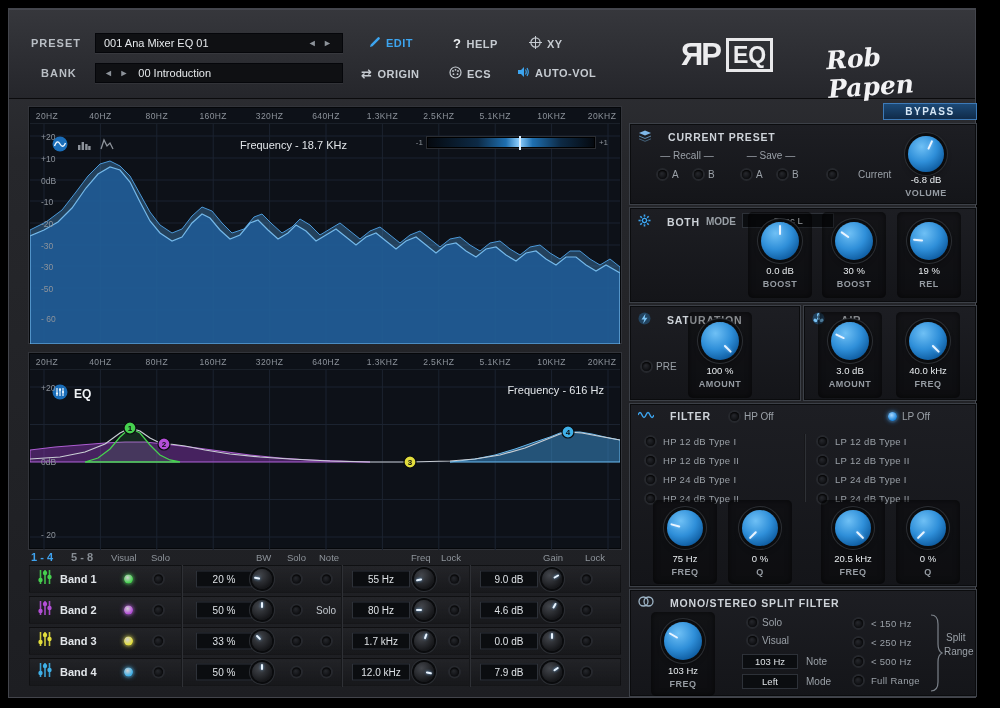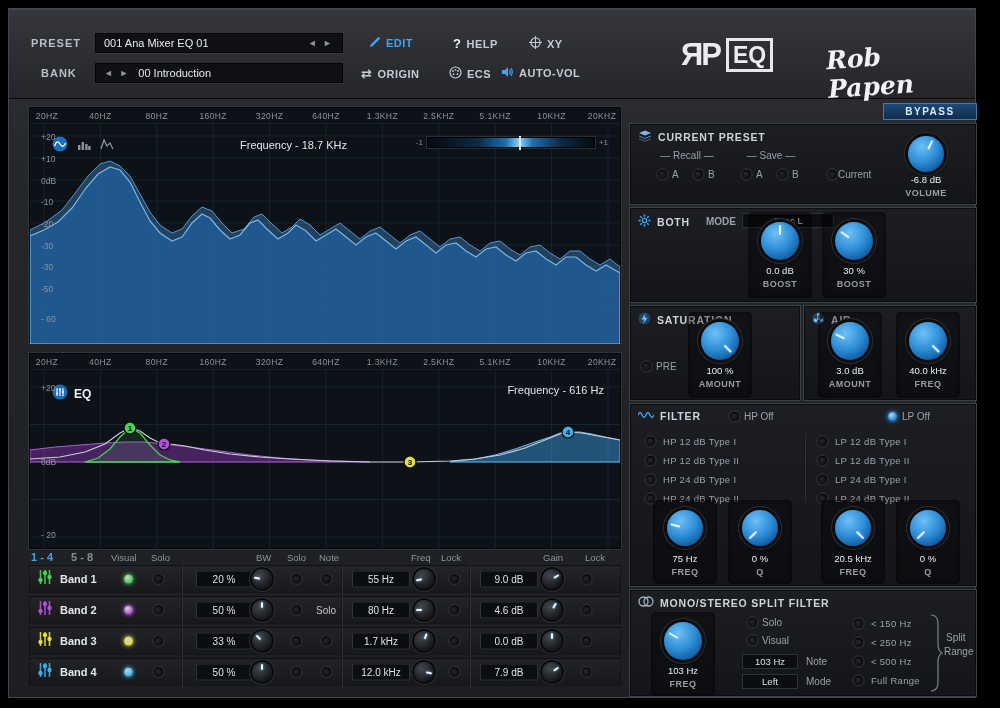--- a/index.html
+++ b/index.html
@@ -88,21 +88,21 @@
     background:linear-gradient(90deg,#0a0a0c,#3a3d43);}
   
   .rp{position:absolute;left:620px;top:94px;width:348px;height:594px;}
   .rp-status{position:absolute;left:0;top:0;width:250px;height:17px;background:#0b0c0f;
     border:1px solid #2f333a;color:#d6dade;font-size:9.5px;display:flex;align-items:center;justify-content:center;}
   .rp-bypass{position:absolute;left:254px;top:0;width:94px;height:17px;
     background:linear-gradient(180deg,#1d4a77,#102b49);border:1px solid #3d7ab8;color:#d5e6f5;
     font-size:10px;font-weight:bold;letter-spacing:1.5px;display:flex;align-items:center;justify-content:center;cursor:pointer;}
   .sec{position:absolute;left:0;width:348px;background:linear-gradient(180deg,#1d1e23,#141519);
     border:1px solid #3c4047;box-shadow:inset 0 0 0 1px #0b0c0e;}
-  .sec-h{position:absolute;left:8px;top:6px;display:flex;gap:6px;align-items:center;
+  .sec-h{position:absolute;left:8px;top:6px;display:flex;gap:16px;align-items:center;
     color:#ced3d9;font-size:10.5px;font-weight:bold;letter-spacing:.8px;}
   .slabel{position:absolute;color:#9aa0a7;font-size:10px;}
   .kcell{position:absolute;width:64px;height:86px;background:rgba(0,0,0,.32);border-radius:5px;
     box-shadow:inset 0 0 6px rgba(0,0,0,.6);}
   .kcell .knob{position:absolute;left:50%;transform:translateX(-50%);top:10px;}
   .kv{position:absolute;top:53px;width:100%;text-align:center;color:#e9edf0;font-size:9.5px;}
   .kl{position:absolute;top:67px;width:100%;text-align:center;color:#969ca3;font-size:9px;font-weight:bold;letter-spacing:.5px;}
   .opt{display:flex;align-items:center;gap:8px;height:17px;cursor:pointer;}
   .optlbl{color:#9aa0a7;font-size:9.5px;letter-spacing:.3px;}
   .selbox{position:absolute;height:15px;background:#0b0d10;border:1px solid #2d3138;color:#dde1e5;
@@ -153,21 +153,21 @@
       <span><svg width="13" height="13" viewBox="0 0 13 13">
             <circle cx="6.5" cy="6.5" r="5.5" fill="none" stroke="#c6cbd1" stroke-width="1.2"></circle>
             <circle cx="4" cy="5" r=".9" fill="#c6cbd1"></circle>
             <circle cx="6.5" cy="3.8" r=".9" fill="#c6cbd1"></circle>
             <circle cx="9" cy="5" r=".9" fill="#c6cbd1"></circle>
             <circle cx="4.5" cy="8.2" r=".9" fill="#c6cbd1"></circle>
             <circle cx="8.5" cy="8.2" r=".9" fill="#c6cbd1"></circle>
           </svg></span>
       <span>ECS</span>
     </div>
-    <div class="h-btn" style="left:492px;top:57px">
+    <div class="h-btn" style="left:508px;top:57px">
       <span><svg width="13" height="12" viewBox="0 0 13 12">
             <polygon points="1,4 4,4 7,1 7,11 4,8 1,8" fill="#3da5f0"></polygon>
             <path d="M8.5 3.5 Q10 6 8.5 8.5 M10 2 Q12.5 6 10 10" stroke="#3da5f0" fill="none" stroke-width="1.2"></path>
           </svg></span>
       <span>AUTO-VOL</span>
     </div>
 
     <div class="logo">
       <span class="logo-rp">ЯP</span>
       <span class="logo-eq">EQ</span>
@@ -476,21 +476,21 @@
       <span class="slabel" style="left:106px;top:26px;width:70px;text-align:center">— Save —</span>
       <span class="led" style="position:absolute;left:28px;top:46px"></span>
       <span class="slabel" style="left:42px;top:45px">A</span>
       <span class="led" style="position:absolute;left:64px;top:46px"></span>
       <span class="slabel" style="left:78px;top:45px">B</span>
       <span class="led" style="position:absolute;left:112px;top:46px"></span>
       <span class="slabel" style="left:126px;top:45px">A</span>
       <span class="led" style="position:absolute;left:148px;top:46px"></span>
       <span class="slabel" style="left:162px;top:45px">B</span>
       <span class="led" style="position:absolute;left:198px;top:46px"></span>
-      <span class="slabel" style="left:208px;top:45px">Current</span>
+      <span class="slabel" style="left:228px;top:45px">Current</span>
       <span class="knob kblue k36" style="position:absolute;left:278px;top:12px;--a:25deg">
           <i class="ind"></i>
         </span>
       <div class="kv" style="left:264px;top:50px;width:64px">-6.8 dB</div>
       <div class="kl" style="left:264px;top:64px;width:64px">VOLUME</div>
     </div>
 
     <div class="sec" style="top:104px;height:96px">
       <div class="sec-h">
         <span><svg width="13" height="13" viewBox="0 0 13 13">
@@ -514,20 +514,27 @@
         <div class="kv">0.0 dB</div>
         <div class="kl">BOOST</div>
       </div>
       <div class="kcell" style="left:192px;top:4px">
         <span class="knob kblue k38" style="--a:-55deg">
             <i class="ind"></i>
           </span>
         <div class="kv">30 %</div>
         <div class="kl">BOOST</div>
       </div>
+      <div class="kcell" style="left:267px;top:4px">
+        <span class="knob kblue k38" style="--a:-85deg">
+            <i class="ind"></i>
+          </span>
+        <div class="kv">19 %</div>
+        <div class="kl">REL</div>
+      </div>
     </div>
 
     <div class="sec" style="top:202px;height:96px;width:172px">
       <div class="sec-h">
         <span><svg width="13" height="13" viewBox="0 0 13 13">
               <circle cx="6.5" cy="6.5" r="6" fill="#22435f"></circle>
               <polygon points="7.5,1.5 3.5,7.5 6.2,7.5 5.1,11.8 9.5,5.8 6.8,5.8" fill="#7cc4f5"></polygon>
             </svg></span>
         <span>SATURATION</span>
       </div>

